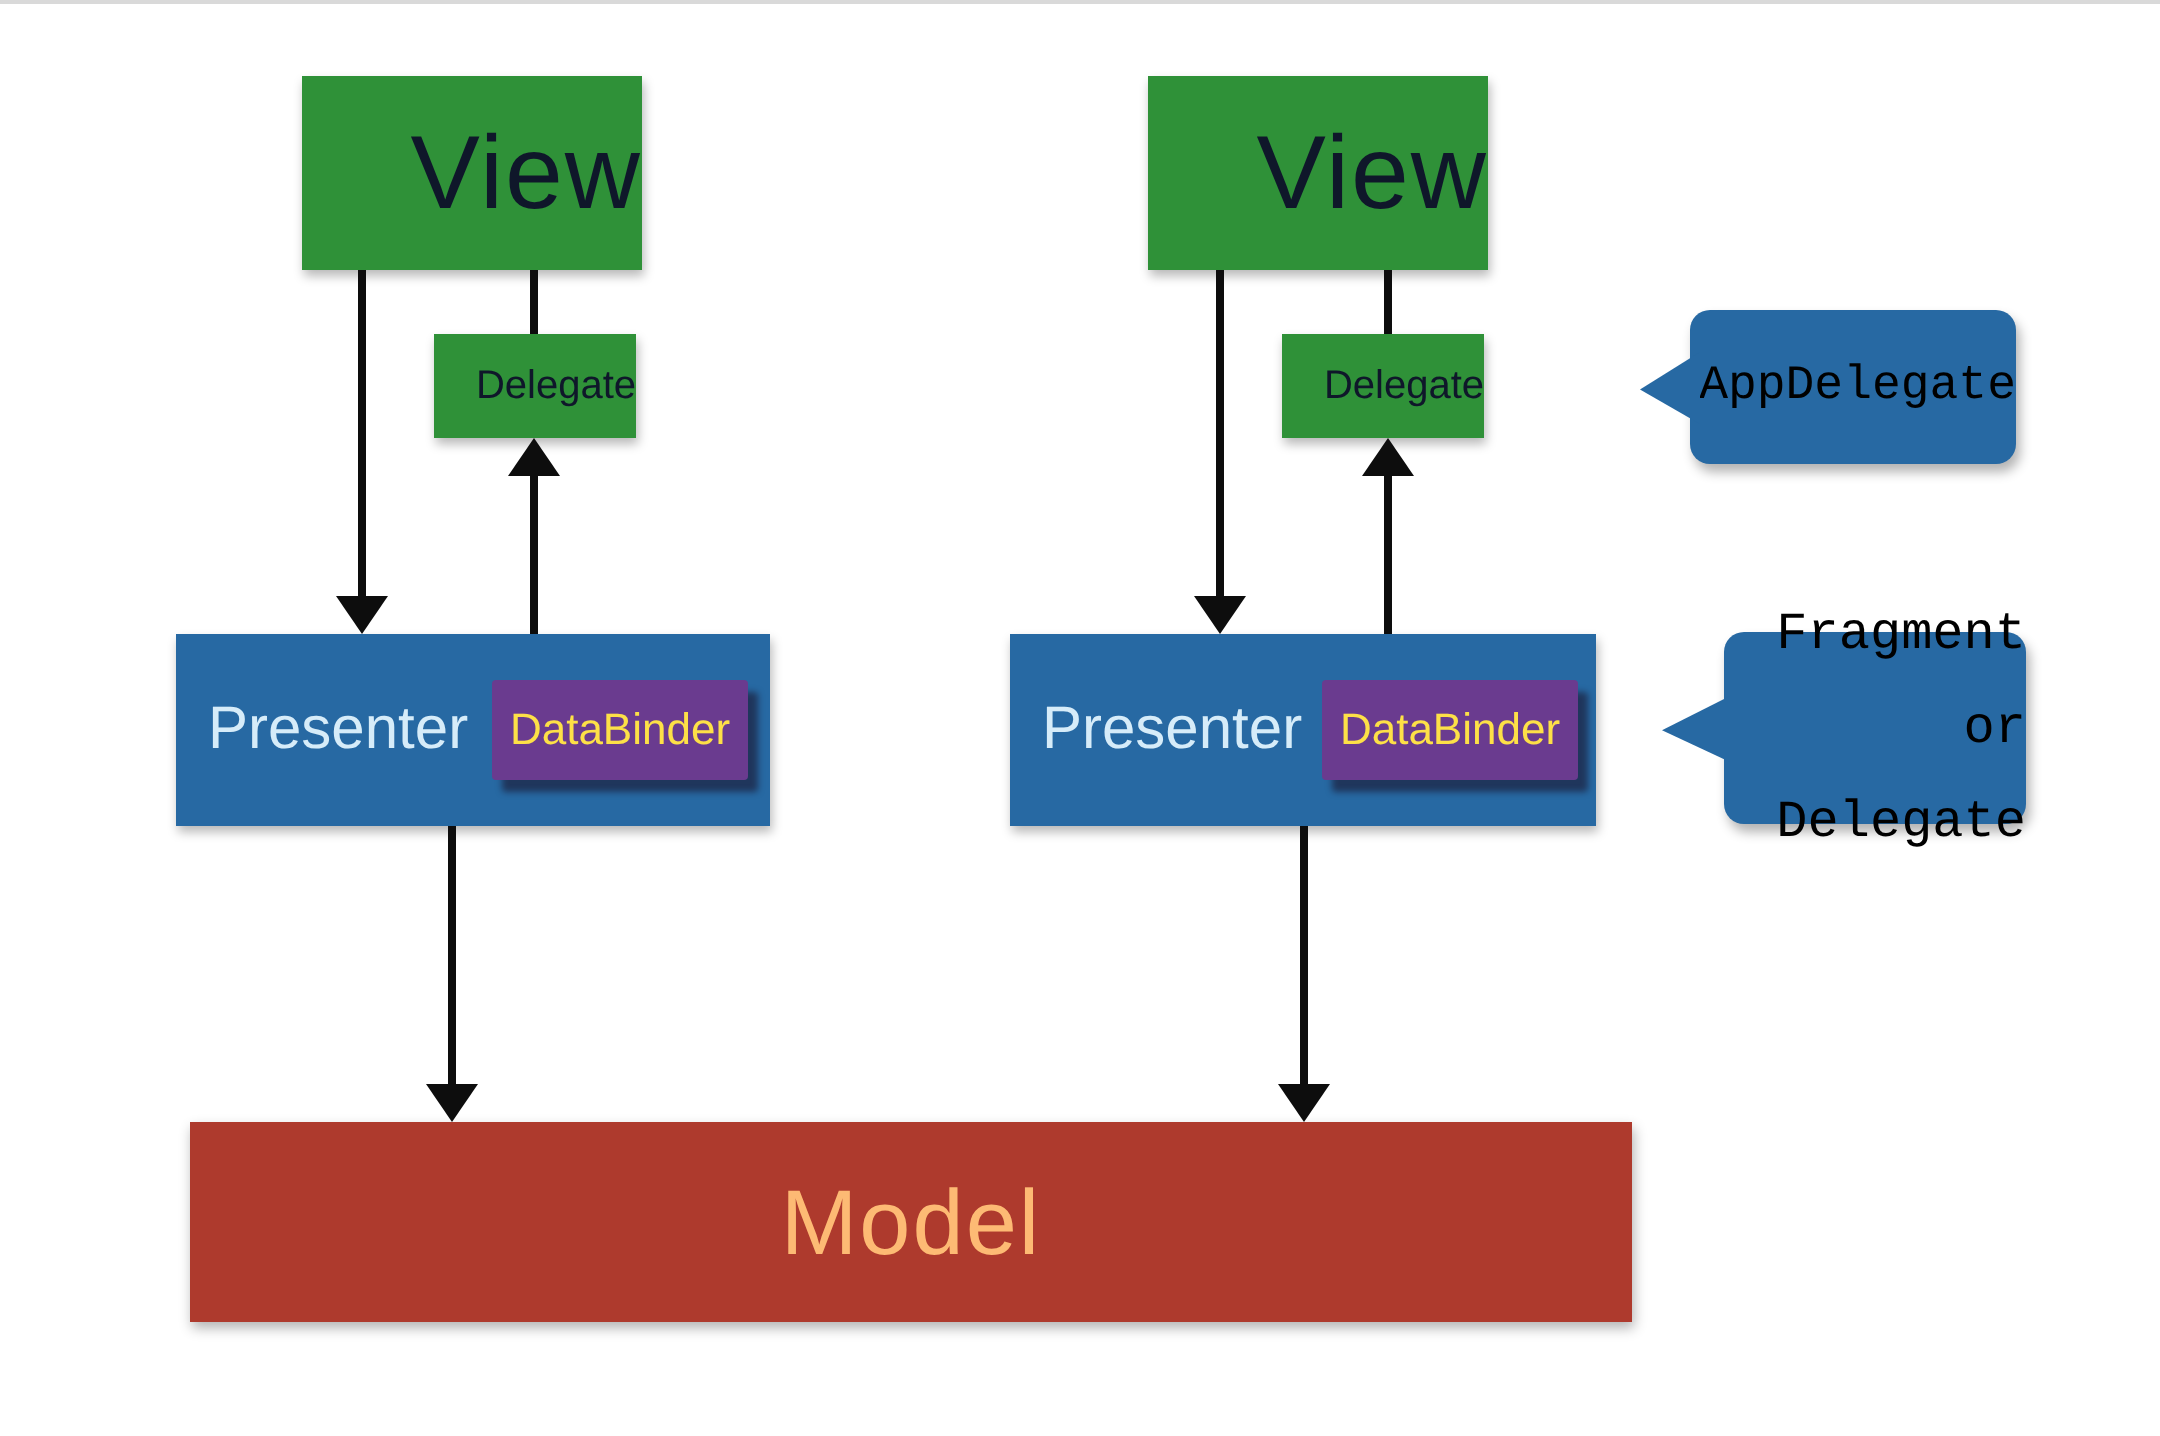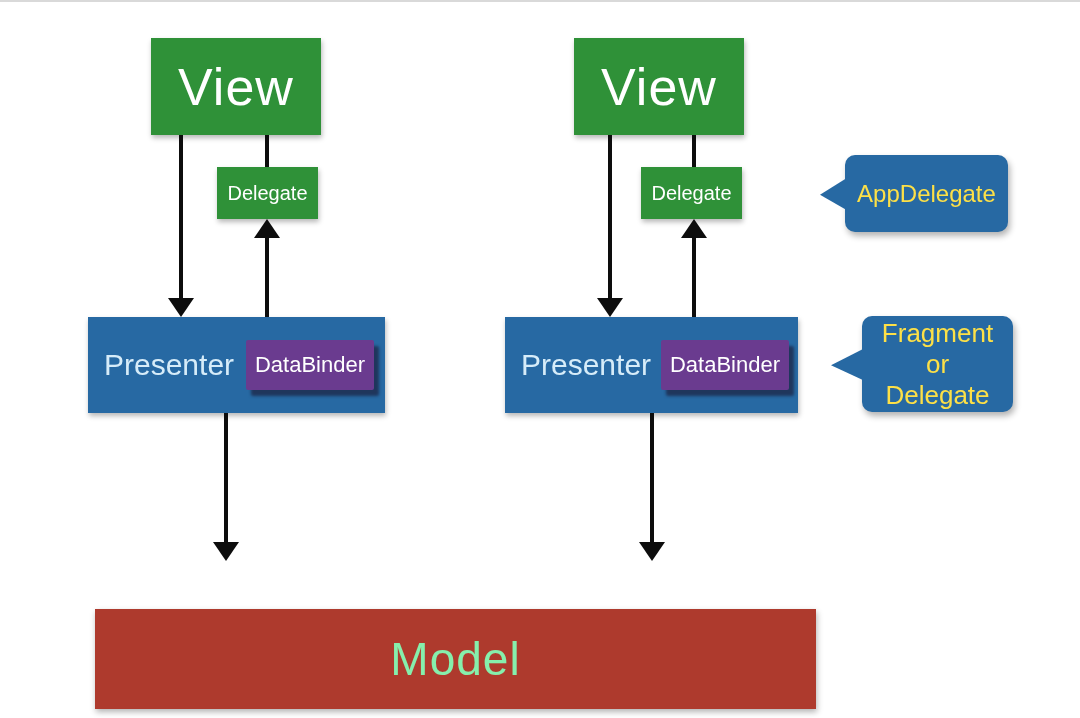--- a/index.html
+++ b/index.html
@@ -12,24 +12,24 @@
   }
   .top-hairline {
     position:absolute; left:0; top:0; width:1080px; height:2px;
     background:#d9d9d9;
   }
   .box {
     position:absolute;
     display:flex; align-items:center; justify-content:center;
     box-sizing:border-box;
   }
-  .green  { background:#2f9138; color:#ffffff; box-shadow:1px 3px 5px rgba(0,0,0,0.28); }
+  .green  { background:#2f9138; color:#0f172a; box-shadow:1px 3px 5px rgba(0,0,0,0.28);justify-content:flex-end; }
   .blue   { background:#2769a3; color:#d6ecf9; box-shadow:1px 3px 5px rgba(0,0,0,0.28); }
-  .red    { background:#ae3a2d; color:#86efac; box-shadow:1px 3px 6px rgba(0,0,0,0.30);margin-top:48px; }
-  .purple { background:#6a3b8f; color:#ffffff; box-shadow:5px 6px 3px rgba(25,12,35,0.55); }
+  .red    { background:#ae3a2d; color:#fdba74; box-shadow:1px 3px 6px rgba(0,0,0,0.30); }
+  .purple { background:#6a3b8f; color:#fde047; box-shadow:5px 6px 3px rgba(25,12,35,0.55); }
 
   .view-box      { width:170px; height:97px; font-size:52px; font-weight:300; letter-spacing:1px; }
   .delegate-box  { width:101px; height:52px; font-size:20px; font-weight:400; }
   .presenter-box { width:297px; height:96px; justify-content:flex-start; padding-left:16px; font-size:30px; font-weight:300; }
   .databinder    { position:absolute; width:128px; height:50px; font-size:22px; font-weight:300; border-radius:2px; }
   .model-box     { width:721px; height:100px; font-size:46px; font-weight:300; letter-spacing:1px; }
 
   .vline { position:absolute; width:4px; background:#0d0d0d; }
   .head-down {
     position:absolute; width:0; height:0;
@@ -37,28 +37,29 @@
     border-top:19px solid #0d0d0d;
   }
   .head-up {
     position:absolute; width:0; height:0;
     border-left:13px solid transparent; border-right:13px solid transparent;
     border-bottom:19px solid #0d0d0d;
   }
 
   .callout {
     position:absolute;
-    background:#2769a3; color:#fde047;
+    background:#2769a3; color:#000000;
     border-radius:10px;
-    display:flex; flex-direction:column; align-items:center; justify-content:center;
+    display:flex; flex-direction:column; align-items:flex-end; justify-content:center;
     box-shadow:2px 4px 6px rgba(0,0,0,0.30);
     text-align:center;
+    font-family:Liberation Mono, monospace;
   }
   .callout-appdelegate { width:163px; height:77px; font-size:24px; font-weight:300; }
-  .callout-fragment    { width:151px; height:96px; font-size:26px; font-weight:300; line-height:31px; }
+  .callout-fragment    { width:151px; height:96px; font-size:26px; font-weight:300; line-height:31px;gap:16px; }
   .tail {
     position:absolute;
     background:#2769a3;
     clip-path:polygon(100% 0, 0 52%, 100% 100%);
   }
 </style>
 </head>
 <body>
 
 <div class="canvas">

